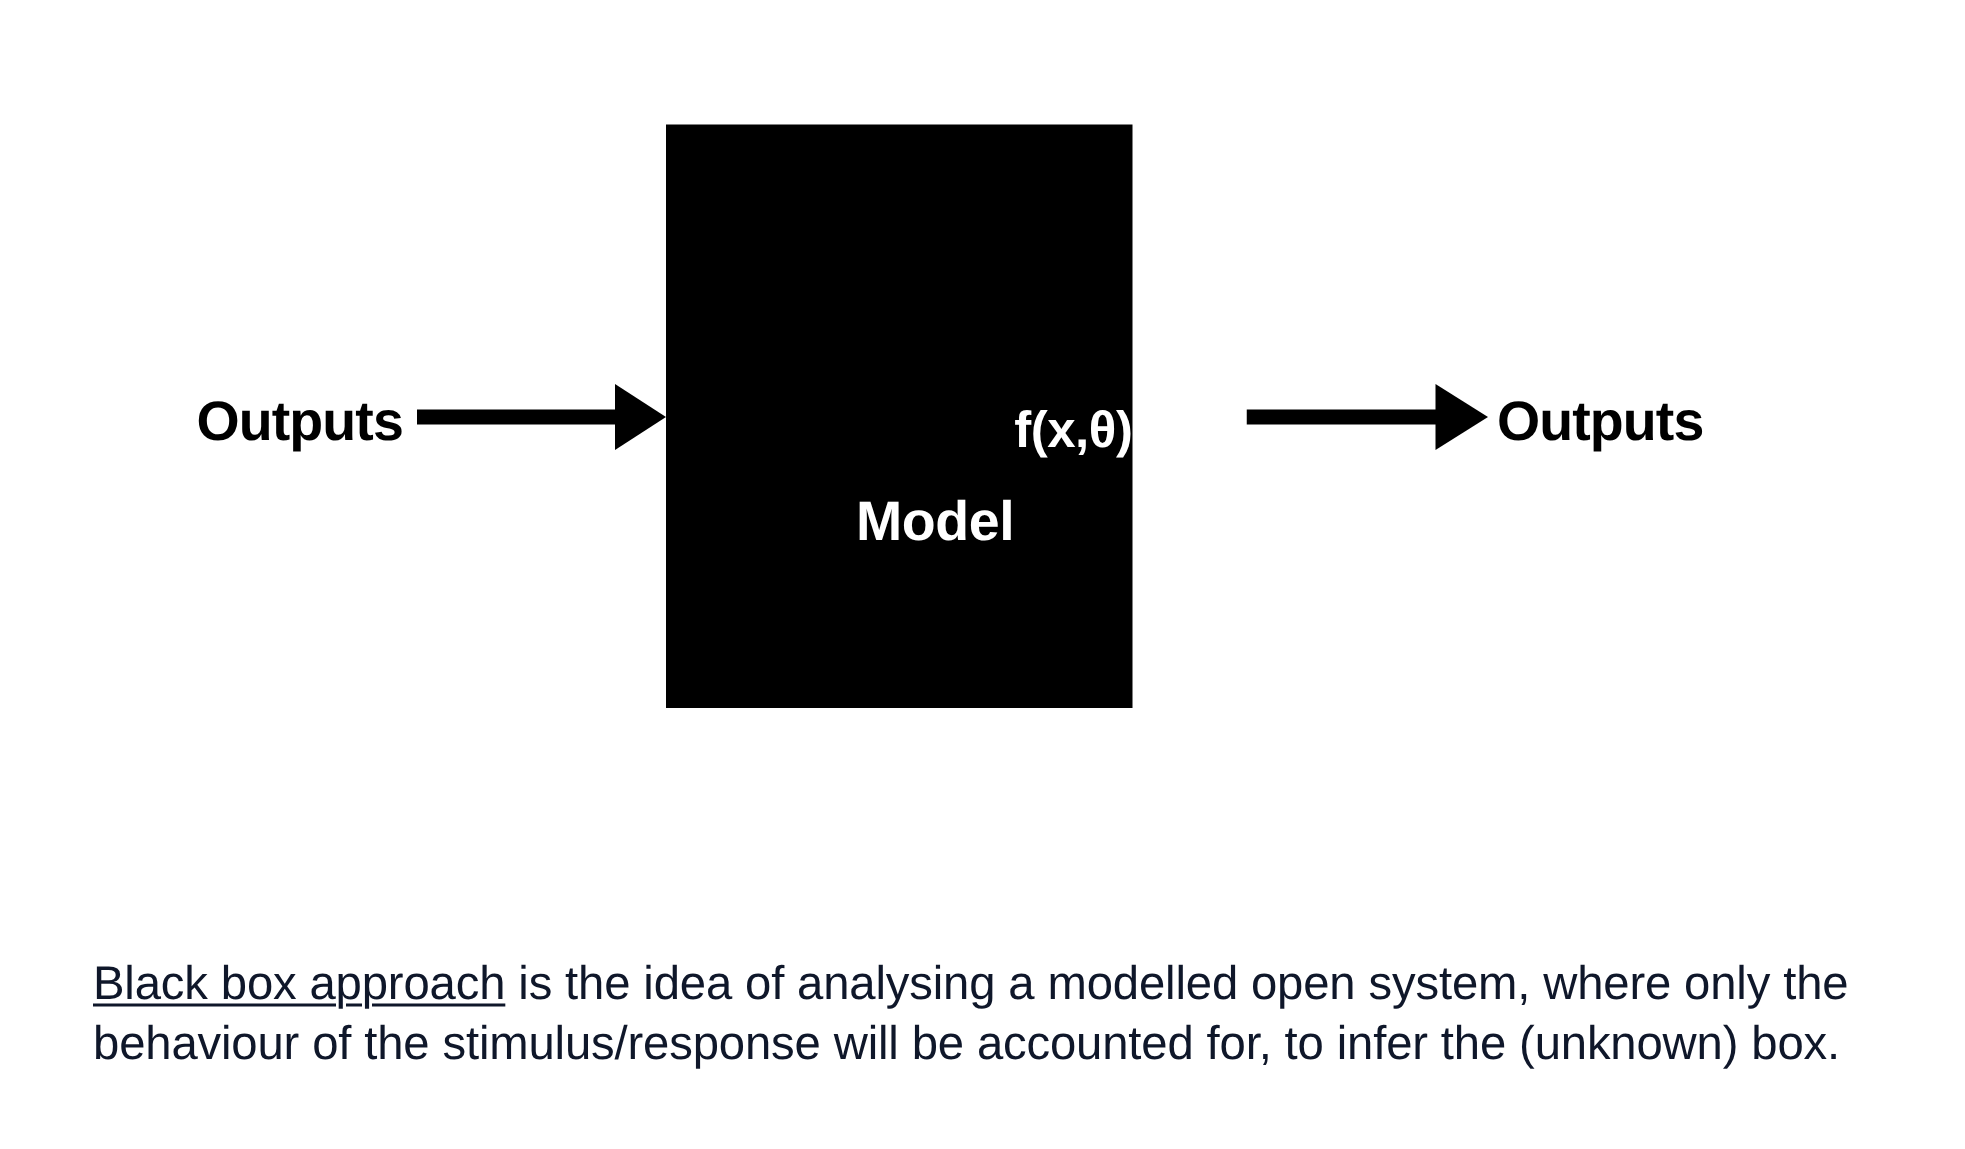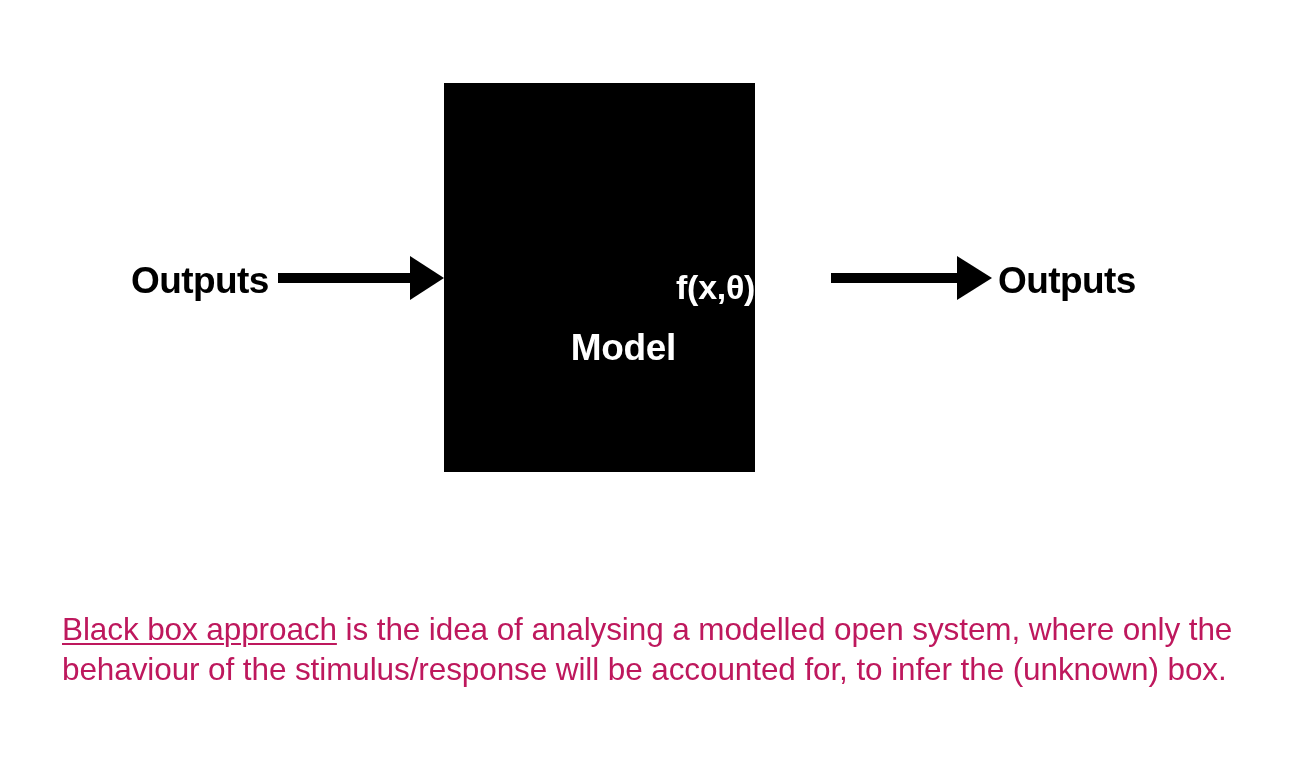--- a/index.html
+++ b/index.html
@@ -67,26 +67,26 @@
   #label-outputs { left: 998px; top: 262px; }
 
   .arrow-svg { position: absolute; display: block; }
   #arrow-in  { left: 278px; top: 252px; }
   #arrow-out { left: 831px; top: 252px; }
 
   
   #caption {
     position: absolute;
     left: 62px;
-    top: 577px;
+    top: 603px;
     width: 1225px;
     font-size: 31.5px;
     line-height: 40px;
     font-weight: normal;
-    color: #be185d;
+    color: #0f172a;
     letter-spacing: -0.1px;
   }
   #caption .term {
     text-decoration: underline;
     text-underline-offset: 3px;
     text-decoration-thickness: 2px;
   }
 </style>
 </head>
 <body>

